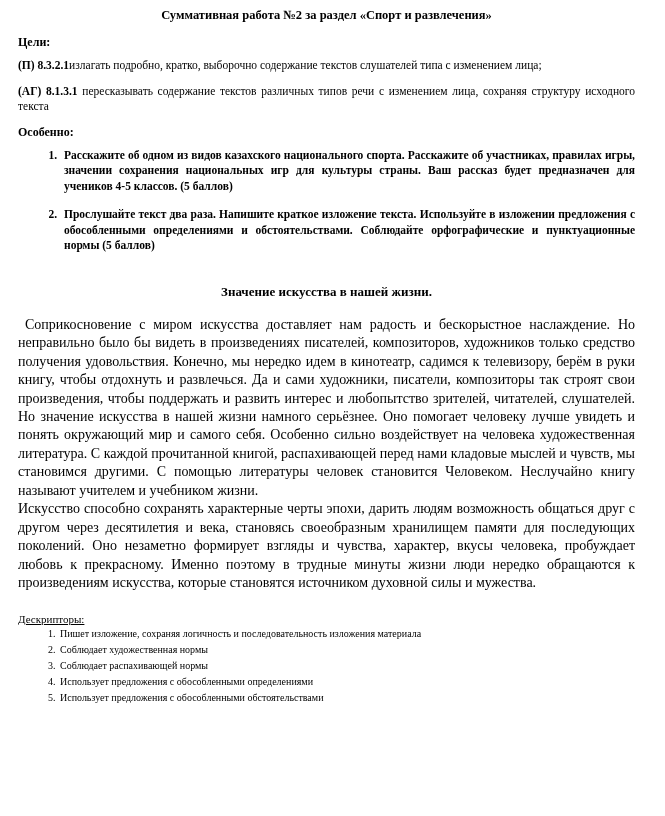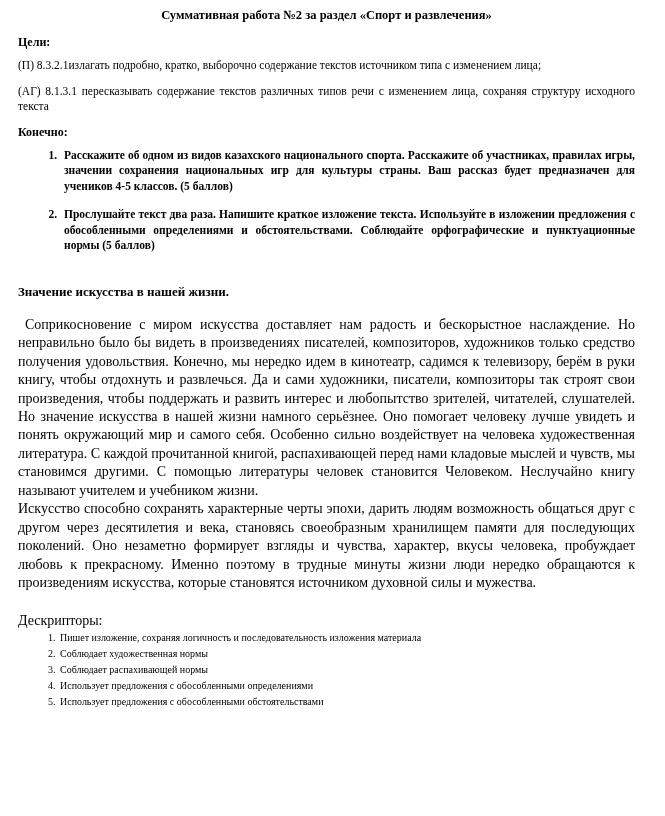--- a/index.html
+++ b/index.html
@@ -22,49 +22,50 @@
     font-size: 12px;
     font-weight: bold;
     margin: 10px 0 8px 0;
   }
   .goal {
     font-size: 11.5px;
     line-height: 1.35;
     text-align: justify;
     margin: 0 0 10px 0;
   }
-  .goal-code { font-weight: normal; }
+  .goal-code { font-weight: bold; }
   .tasks {
     font-size: 11.5px;
     line-height: 1.35;
     margin: 6px 0 0 0;
     padding-left: 42px;
     font-weight: bold;
   }
   .tasks li {
     margin-bottom: 13px;
     padding-left: 4px;
     text-align: justify;
   }
   .text-title {
     font-size: 13px;
     font-weight: bold;
-    text-align: left;
+    text-align: center;
     margin: 30px 0 16px 0;
   }
   .body-para {
     font-size: 14px;
     line-height: 1.32;
     text-align: justify;
     margin: 0;
   }
   .body-para.indented { text-indent: 7px; }
   .descriptors-heading {
-    font-size: 14px;
+    font-size: 11px;
     margin: 20px 0 2px 0;
+    text-decoration: underline;
   }
   .descriptors {
     font-size: 10px;
     line-height: 1.3;
     margin: 2px 0 0 0;
     padding-left: 40px;
   }
   .descriptors li {
     margin-bottom: 3px;
     padding-left: 2px;
@@ -72,25 +73,25 @@
 </style>
 </head>
 <body>
 
 <div class="page">
 
   <h1 class="doc-title">Суммативная работа №2 за раздел «Спорт и развлечения»</h1>
 
   <p class="section-heading">Цели:</p>
 
-  <p class="goal"><span class="goal-code">(П) 8.3.2.1</span><span>излагать подробно, кратко, выборочно содержание текстов источником типа с изменением лица;</span></p>
+  <p class="goal"><span class="goal-code">(П) 8.3.2.1</span><span>излагать подробно, кратко, выборочно содержание текстов слушателей типа с изменением лица;</span></p>
 
   <p class="goal"><span class="goal-code">(АГ) 8.1.3.1</span><span> пересказывать содержание текстов различных типов речи с изменением лица, сохраняя структуру исходного текста</span></p>
 
-  <p class="section-heading">Конечно:</p>
+  <p class="section-heading">Особенно:</p>
 
   <ol class="tasks">
     <li>Расскажите об одном из видов казахского национального спорта. Расскажите об участниках, правилах игры, значении сохранения национальных игр для культуры страны. Ваш рассказ будет предназначен для учеников 4-5 классов. (5 баллов)</li>
     <li>Прослушайте текст два раза. Напишите краткое изложение текста. Используйте в изложении предложения с обособленными определениями и обстоятельствами. Соблюдайте орфографические и пунктуационные нормы (5 баллов)</li>
   </ol>
 
   <h2 class="text-title">Значение искусства в нашей жизни.</h2>
 
   <p class="body-para indented">Соприкосновение с миром искусства доставляет нам радость и бескорыстное наслаждение. Но неправильно было бы видеть в произведениях писателей, композиторов, художников только средство получения удовольствия. Конечно, мы нередко идем в кинотеатр, садимся к телевизору, берём в руки книгу, чтобы отдохнуть и развлечься. Да и сами художники, писатели, композиторы так строят свои произведения, чтобы поддержать и развить интерес и любопытство зрителей, читателей, слушателей. Но значение искусства в нашей жизни намного серьёзнее. Оно помогает человеку лучше увидеть и понять окружающий мир и самого себя. Особенно сильно воздействует на человека художественная литература. С каждой прочитанной книгой, распахивающей перед нами кладовые мыслей и чувств, мы становимся другими. С помощью литературы человек становится Человеком. Неслучайно книгу называют учителем и учебником жизни.</p>
   <p class="body-para">Искусство способно сохранять характерные черты эпохи, дарить людям возможность общаться друг с другом через десятилетия и века, становясь своеобразным хранилищем памяти для последующих поколений. Оно незаметно формирует взгляды и чувства, характер, вкусы человека, пробуждает любовь к прекрасному. Именно поэтому в трудные минуты жизни люди нередко обращаются к произведениям искусства, которые становятся источником духовной силы и мужества.</p>

